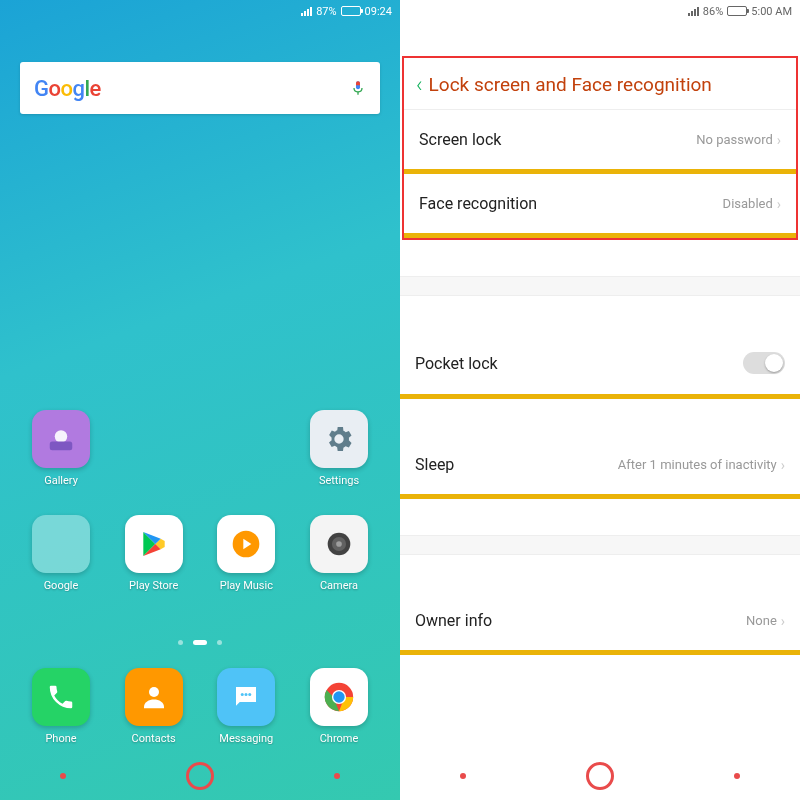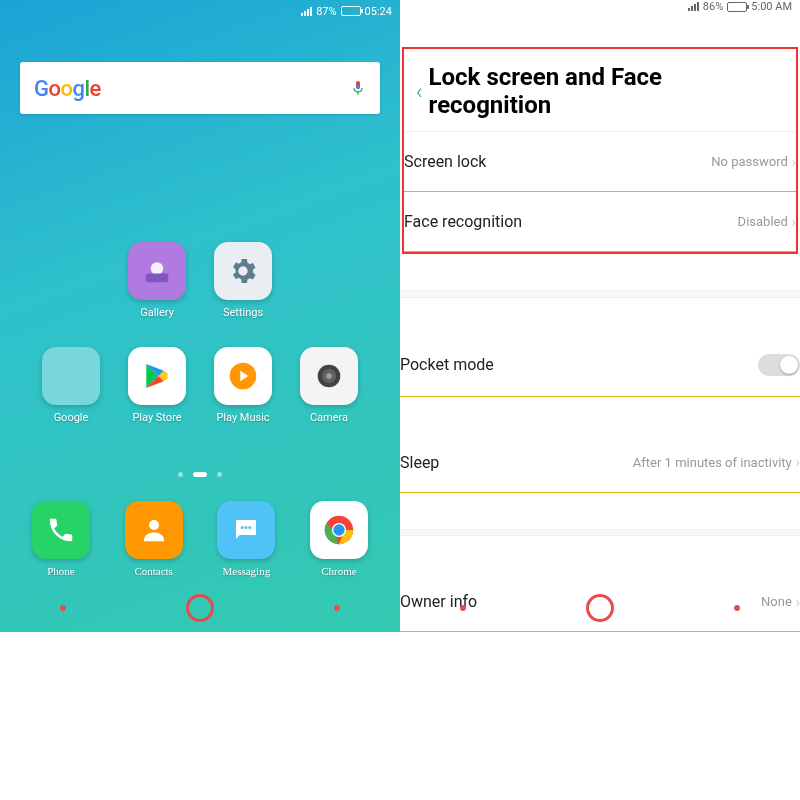--- a/index.html
+++ b/index.html
@@ -3,21 +3,21 @@
 <meta charset="utf-8">
 <style>
   * { box-sizing: border-box; margin: 0; padding: 0; }
   body {
     width: 800px; height: 800px;
     font-family: -apple-system, Roboto, Arial, sans-serif;
     background: #fff;
     display: flex;
     overflow: hidden;
   }
-  .phone { flex: 1; position: relative; height: 632px; display: flex; flex-direction: column; }
+  .phone { flex: 1; position: relative; height: 800px; display: flex; flex-direction: column; }
   
   .left {
     background: linear-gradient(160deg, #1ba3d6 0%, #2fc1cc 40%, #34c9b0 100%);
     position: relative;
   }
   .status-bar {
     height: 22px;
     display: flex; justify-content: flex-end; align-items: center;
     padding: 0 8px; gap: 4px;
     font-size: 11px; color: #fff;
@@ -40,59 +40,59 @@
     height: 52px; display: flex; align-items: center;
     padding: 0 14px;
     box-shadow: 0 1px 3px rgba(0,0,0,.15);
   }
   .google-logo { font-size: 22px; font-weight: 500; letter-spacing: -.5px; }
   .g1{color:#4285F4} .g2{color:#EA4335} .g3{color:#FBBC05} .g4{color:#4285F4} .g5{color:#34A853} .g6{color:#EA4335}
   .mic-icon { margin-left: auto; width: 16px; height: 22px; position: relative; }
   .mic-icon svg{width:100%;height:100%}
   
   .apps { position:absolute; bottom:180px; left:0; right:0; padding:0 22px; }
-  .app-row { display:flex; justify-content:center; margin-bottom:28px;gap:8px; }
+  .app-row { display:flex; justify-content:space-between; margin-bottom:28px;gap:8px; }
   .app { width:78px; text-align:center; }
   .app-icon {
     width:58px; height:58px; margin:0 auto 6px; border-radius:14px;
     display:flex; align-items:center; justify-content:center;
     box-shadow: 0 2px 5px rgba(0,0,0,.2);
   }
   .app-label { color:#fff; font-size:11px; text-shadow:0 1px 2px rgba(0,0,0,.3); white-space:nowrap; overflow:hidden; text-overflow:ellipsis; }
   .folder-icon {
     background: rgba(255,255,255,.35); border-radius:14px;
     display:grid; grid-template:repeat(3,1fr)/repeat(3,1fr); gap:2px; padding:5px;
   }
   .folder-icon .mini { border-radius:3px; }
   
   .page-dots { position:absolute; bottom:155px; left:0; right:0; display:flex; justify-content:center; gap:10px; }
   .page-dots span { width:5px; height:5px; border-radius:50%; background:rgba(255,255,255,.5);}
   .page-dots .active { background:#fff; width:14px; border-radius:3px;}
   
-  .dock { position:absolute; bottom:55px; left:0; right:0; padding:0 22px; display:flex; justify-content:space-between;font-family:Liberation Serif, serif; }
+  .dock { position:absolute; bottom:55px; left:0; right:0; padding:0 22px; display:flex; justify-content:space-between; }
   
   .navbar {
     position:absolute; bottom:0; left:0; right:0; height:48px;
     display:flex; justify-content:space-around; align-items:center;
   }
   .nav-dot { width:6px; height:6px; border-radius:50%; background:#e94b4b; }
   .nav-circle { width:28px; height:28px; border:3px solid #e94b4b; border-radius:50%; }
   
   .right { background:#fff;gap:36px; }
   .header {
     padding: 14px 12px 12px;
     border-bottom:1px solid #eee;
     display:flex; align-items:center; gap:6px;
   }
   .back-arrow { color:#0fb05a; font-size:22px; font-weight:300; }
-  .header-title { color:#000000; font-size:24px; font-weight:700; }
+  .header-title { color:#c2410c; font-size:19px; font-weight:400; }
   .highlight-box { border:2px solid #e33; margin:-2px 2px 0; }
   .setting-row {
     display:flex; align-items:center; justify-content:space-between;
-    padding:20px 0; border-bottom:1px solid #eab308;
+    padding:20px 15px; border-bottom:5px solid #eab308;
     font-size:16px; color:#222;
   }
   .setting-value { color:#999; font-size:13px; display:flex; align-items:center; gap:4px;}
   .chev { color:#ccc; font-size:14px;}
   .section-gap { height:20px; background:#f7f7f7; border-top:1px solid #eee; border-bottom:1px solid #eee;}
   .toggle {
     width:42px; height:22px; border-radius:11px; background:#ddd; position:relative;
   }
   .toggle::after { content:''; position:absolute; right:2px; top:2px; width:18px; height:18px; border-radius:50%; background:#fff; box-shadow:0 1px 2px rgba(0,0,0,.3);}
   .right .navbar .nav-dot { background:#e94b4b; }
@@ -104,21 +104,21 @@
 <div class="phone left">
   <div class="status-bar">
     <span class="signal-icon">
         <span></span>
         <span></span>
         <span></span>
         <span></span>
       </span>
     <span>87%</span>
     <span class="battery-icon"><span class="battery-fill"></span></span>
-    <span>05:24</span>
+    <span>09:24</span>
   </div>
 
   <div class="search-card">
     <span class="google-logo">
       <span class="g1">G</span><span class="g2">o</span><span class="g3">o</span><span class="g4">g</span><span class="g5">l</span><span class="g6">e</span>
     </span>
     <span class="mic-icon">
       <svg viewBox="0 0 24 24">
           <path fill="#4285F4" d="M12 14a3 3 0 003-3V5a3 3 0 00-6 0v6a3 3 0 003 3z"></path>
           <path fill="#34A853" d="M11 18.9V22h2v-3.1a7 7 0 006-6.9h-2a5 5 0 01-10 0H5a7 7 0 006 6.9z"></path>
@@ -282,21 +282,21 @@
       <span class="setting-value">
         <span>Disabled</span>
           <span class="chev">›</span>
       </span>
     </div>
   </div>
 
   <div class="section-gap"></div>
 
   <div class="setting-row">
-    <span>Pocket mode</span>
+    <span>Pocket lock</span>
     <span class="toggle"></span>
   </div>
   <div class="setting-row">
     <span>Sleep</span>
     <span class="setting-value">
       <span>After 1 minutes of inactivity</span>
         <span class="chev">›</span>
     </span>
   </div>
 

